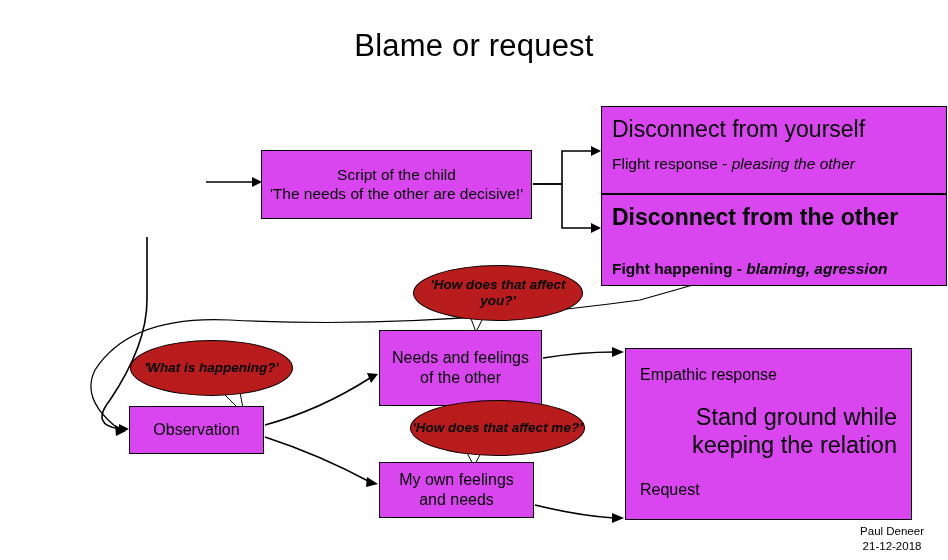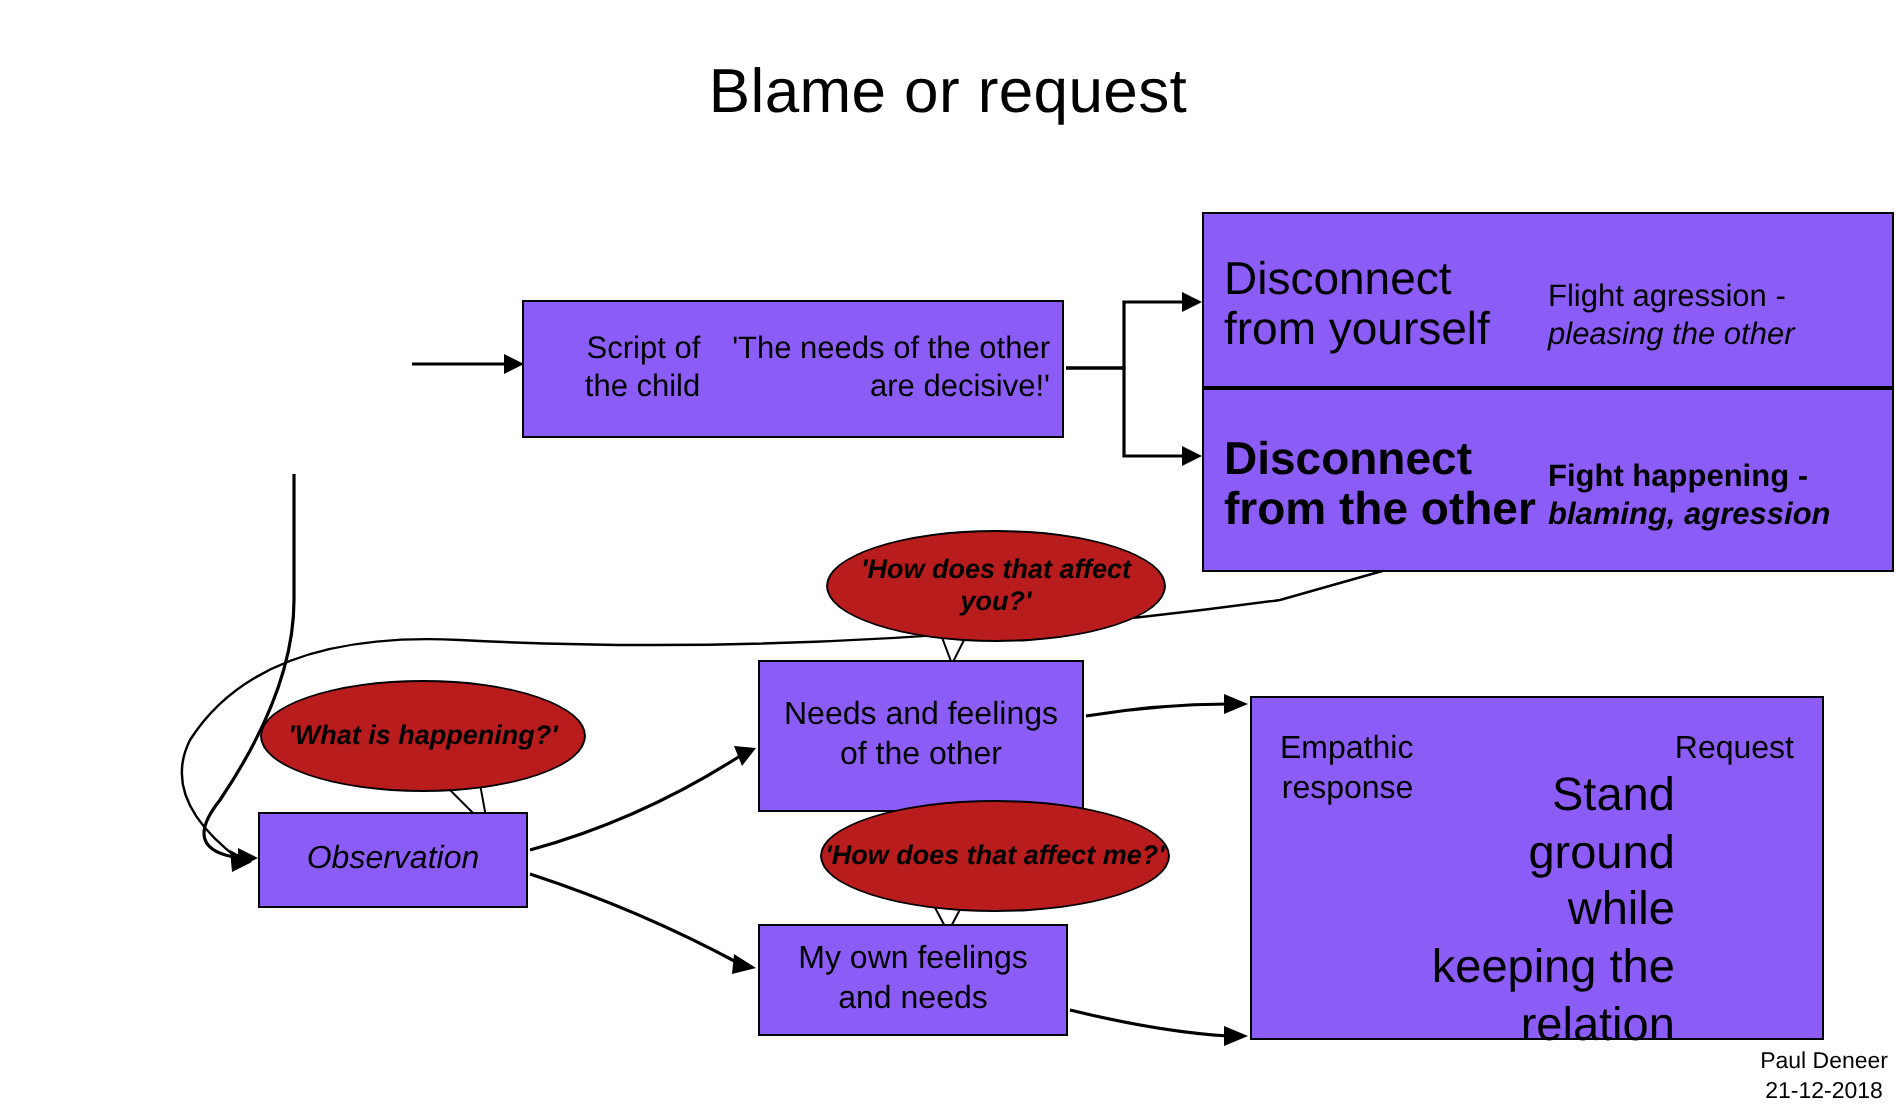--- a/index.html
+++ b/index.html
@@ -32,23 +32,23 @@
     width: 948px;
     text-align: center;
     font-size: 31px;
     letter-spacing: 0.2px;
     margin-top: 20px;
   }
   .box {
     position: absolute;
     box-sizing: border-box;
     border: 1px solid #000000;
-    background: #8b5cf6;
+    background: #d946ef;
     display: flex;
-    flex-direction: row;
+    flex-direction: column;
     justify-content: center;
     align-items: center;
     text-align: center;
     line-height: 1.22;
   }
   .box.left-align {
     align-items: flex-start;
     text-align: left;
   }
   
@@ -91,21 +91,20 @@
   }
   #box-needs-other {
     left: 379px; top: 330px; width: 163px; height: 76px;
     font-size: 16px;
     padding: 0 4px;
   }
   #box-observation {
     left: 129px; top: 406px; width: 135px; height: 48px;
     font-size: 16px;
     padding: 0 4px;
-    font-style: italic;
   }
   #box-own-feelings {
     left: 379px; top: 462px; width: 155px; height: 56px;
     font-size: 16px;
     padding: 11px 4px;
   }
   #box-stand {
     left: 625px; top: 348px; width: 287px; height: 172px;
     padding: 16px 14px;
     justify-content: flex-start;
@@ -141,21 +140,21 @@
     left: 413px; top: 265px; width: 170px; height: 56px;
   }
   #bubble-what-happening {
     left: 130px; top: 340px; width: 163px; height: 56px;
   }
   #bubble-affect-me {
     left: 410px; top: 400px; width: 175px; height: 56px;
   }
   .credit {
     position: absolute;
-    right: 4px;
+    right: 24px;
     bottom: 6px;
     font-size: 11.5px;
     line-height: 1.3;
     text-align: center;
   }
 </style>
 </head>
 <body>
 
 <div id="canvas">
@@ -201,21 +200,21 @@
   </svg>
 
 
   <div class="box" id="box-script">
     <span>Script of the child</span>
     <span>'The needs of the other are decisive!'</span>
   </div>
 
   <div class="box" id="box-disc-self">
     <div class="head-line">Disconnect from yourself</div>
-    <div class="sub-line"><span>Flight agression - </span><em>pleasing the other</em></div>
+    <div class="sub-line"><span>Flight response - </span><em>pleasing the other</em></div>
   </div>
 
   <div class="box" id="box-disc-other">
     <div class="head-line">Disconnect from the other</div>
     <div class="sub-line"><span>Fight happening - </span><em>blaming, agression</em></div>
   </div>
 
   <div class="box" id="box-needs-other">
     <span>Needs and feelings of the other</span>
   </div>

